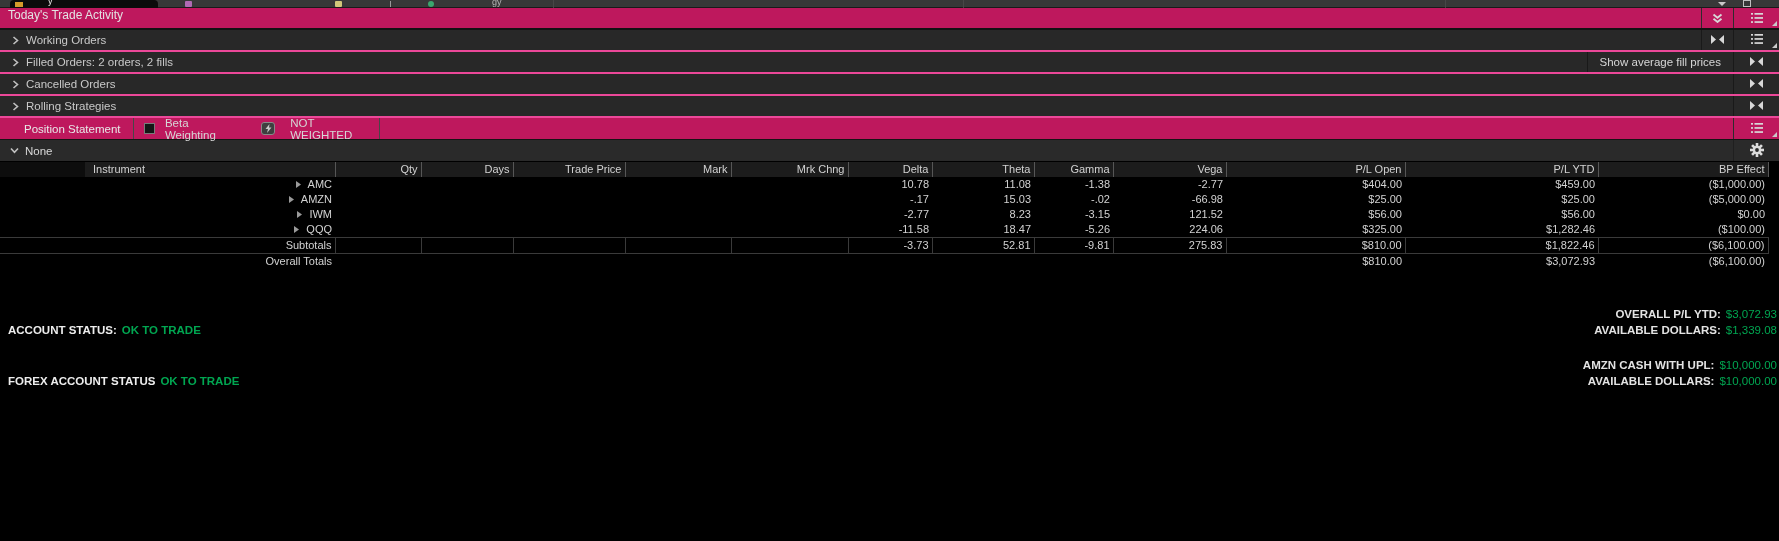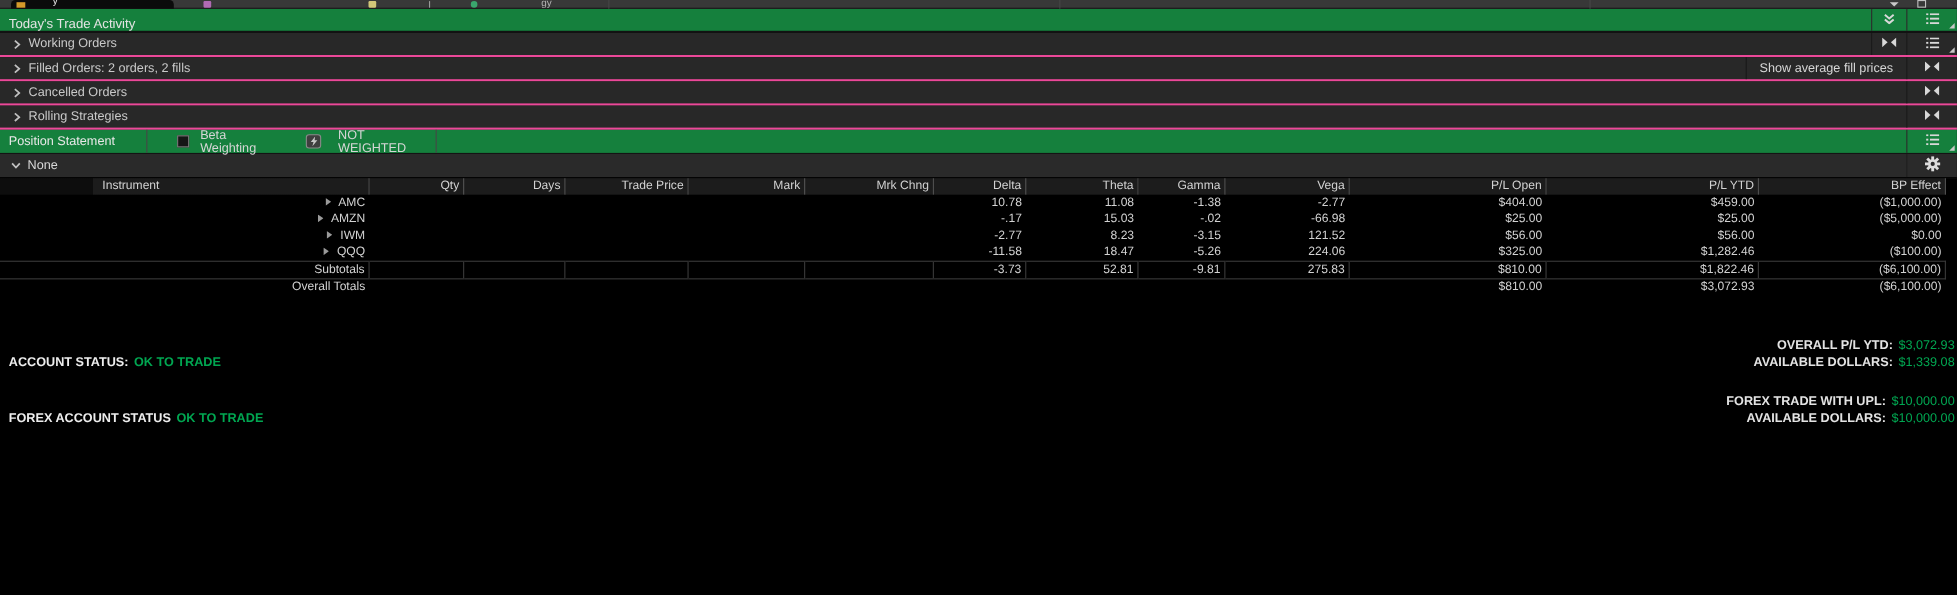--- a/index.html
+++ b/index.html
@@ -17,36 +17,36 @@
   .topstrip .sq { position:absolute; top:1px; width:7px; height:6px; border-radius:1px; }
   .topstrip .purple { left:185px; background:#b06ab3; }
   .topstrip .yellow { left:335px; background:#d2c779; }
   .topstrip .tick  { position:absolute; left:390px; top:1px; width:1px; height:6px; background:#9a9a9a; }
   .topstrip .circ { position:absolute; left:428px; top:1px; width:6px; height:6px; border-radius:50%; background:#3aa76d; }
   .topstrip .frag2 { position:absolute; left:492px; top:-3px; color:#b5b5b5; font-size:9px; }
   .topstrip .vsep { position:absolute; top:0; width:1px; height:8px; background:#474747; }
   .topstrip .caret { position:absolute; left:1718px; top:2px; width:0; height:0; border-left:4px solid transparent; border-right:4px solid transparent; border-top:4px solid #c9c9c9; }
   .topstrip .winbox { position:absolute; left:1743px; top:0px; width:8px; height:7px; border:1px solid #c0c0c0; }
   
-  .bar { display:flex; align-items:flex-end; background:#15803d;gap:17px; }
+  .bar { display:flex; align-items:flex-start; background:#be185d; }
   .tta-bar { height:22px; border-bottom:2px solid #121212; }
   .tta-title { margin-left:8px; font-size:12px; color:#e3e3e3; }
   .bar-right { margin-left:auto; display:flex; height:100%; align-items:stretch; }
   .icon-cell { width:32px; display:flex; align-items:center; justify-content:center; position:relative; border-left:1px solid #2c2c2c; }
   .icon-cell.wide { width:46px; }
   .dark .icon-cell { border-left:1px solid #191919; }
   .corner { position:absolute; right:2px; bottom:2px; width:0; height:0; border-style:solid; border-width:0 0 5px 5px; border-color:transparent transparent #c9c9c9 transparent; }
   
   .order-row { display:flex; align-items:stretch; height:22px; background:#282828; border-bottom:2px solid #ec4899; font-size:11.5px; color:#c9c9c9; }
   .order-label-wrap { display:flex; align-items:center; padding-left:12px; }
   .order-label-wrap .chev { margin-right:7px; display:inline-flex; }
   .action-cell { display:flex; align-items:center; padding:0 12px; border-left:1px solid #191919; color:#d6d6d6; cursor:default; }
   
   .ps-bar { height:22px; border-bottom:1px solid #141414; font-size:11.5px; }
-  .ps-left { width:134px; display:flex; align-items:center; padding-left:8px; color:#e8e8e8; height:100%; border-right:1px solid #474747; }
+  .ps-left { width:134px; display:flex; align-items:center; padding-left:24px; color:#e8e8e8; height:100%; border-right:1px solid #474747; }
   .ps-beta { width:246px; display:flex; align-items:center; padding-left:10px; height:100%; border-right:1px solid #474747; }
   .checkbox { width:11px; height:11px; background:#151515; border:1px solid #7a7a7a; }
   .beta-label { margin-left:10px; color:#d6d6d6; }
   .bolt-badge { margin-left:19px; width:14px; height:13px; border:1px solid #8a8a8a; border-radius:3px; background:#3f3f3f; display:flex; align-items:center; justify-content:center; }
   .weight-status { margin-left:15px; color:#d6d6d6; }
   
   .none-row { display:flex; align-items:stretch; height:22px; background:#2a2a2a; border-bottom:1px solid #000; font-size:11.5px; color:#d8d8d8; }
   .none-left { display:flex; align-items:center; padding-left:10px; }
   .none-left .chev { margin-right:6px; display:inline-flex; }
   .none-row .icon-cell { border-left:1px solid #1f1f1f; }
@@ -430,21 +430,21 @@
         <span>ACCOUNT STATUS:</span>
         <span class="sum-value green">OK TO TRADE</span>
       </span>
       <span class="sum-label b">AVAILABLE DOLLARS:</span>
       <span class="sum-value green">$1,339.08</span>
     </div>
   </div>
 
   <div class="summary forex">
     <div class="sum-line">
-      <span class="sum-label b">FOREX TRADE WITH UPL:</span>
+      <span class="sum-label b">AMZN CASH WITH UPL:</span>
       <span class="sum-value green">$10,000.00</span>
     </div>
     <div class="sum-line">
       <span class="status-left">
         <span>FOREX ACCOUNT STATUS</span>
         <span class="sum-value green">OK TO TRADE</span>
       </span>
       <span class="sum-label b">AVAILABLE DOLLARS:</span>
       <span class="sum-value green">$10,000.00</span>
     </div>

